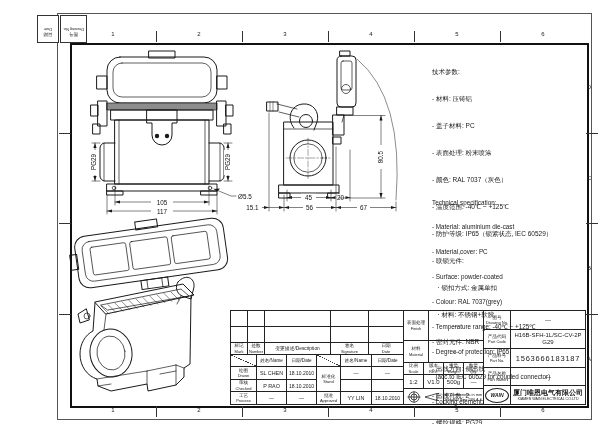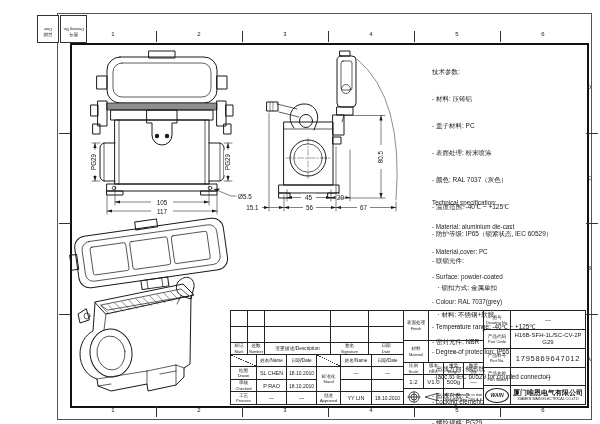--- a/index.html
+++ b/index.html
@@ -433,21 +433,21 @@
     <div class="cell val" style="left:280px;top:0;width:75px;height:19px;">—</div>
     <div class="cell lab" style="left:253px;top:19px;width:27px;height:19px;">
       <div class="cn">产品代码</div>
       <div class="en">Part Code</div>
     </div>
     <div class="cell pcode" style="left:280px;top:19px;width:75px;height:19px;">H16B-SFH-1L/SC-CV-2PG29</div>
     <div class="cell lab" style="left:253px;top:38px;width:27px;height:19px;">
       <div class="cn">产品料号</div>
       <div class="en">Part No.</div>
     </div>
-    <div class="cell pno" style="left:280px;top:38px;width:75px;height:19px;">1795869647012</div>
+    <div class="cell pno" style="left:280px;top:38px;width:75px;height:19px;">1563666183187</div>
     <div class="cell lab" style="left:253px;top:57px;width:27px;height:18px;">
       <div class="cn">产品名称</div>
       <div class="en">Part Name</div>
     </div>
     <div class="cell val" style="left:280px;top:57px;width:75px;height:18px;">—</div>
     <div class="cell" style="left:253px;top:75px;width:27px;height:19px;">
       <div class="logo-oval">
         <span>WAIN</span>
       </div>
     </div>

